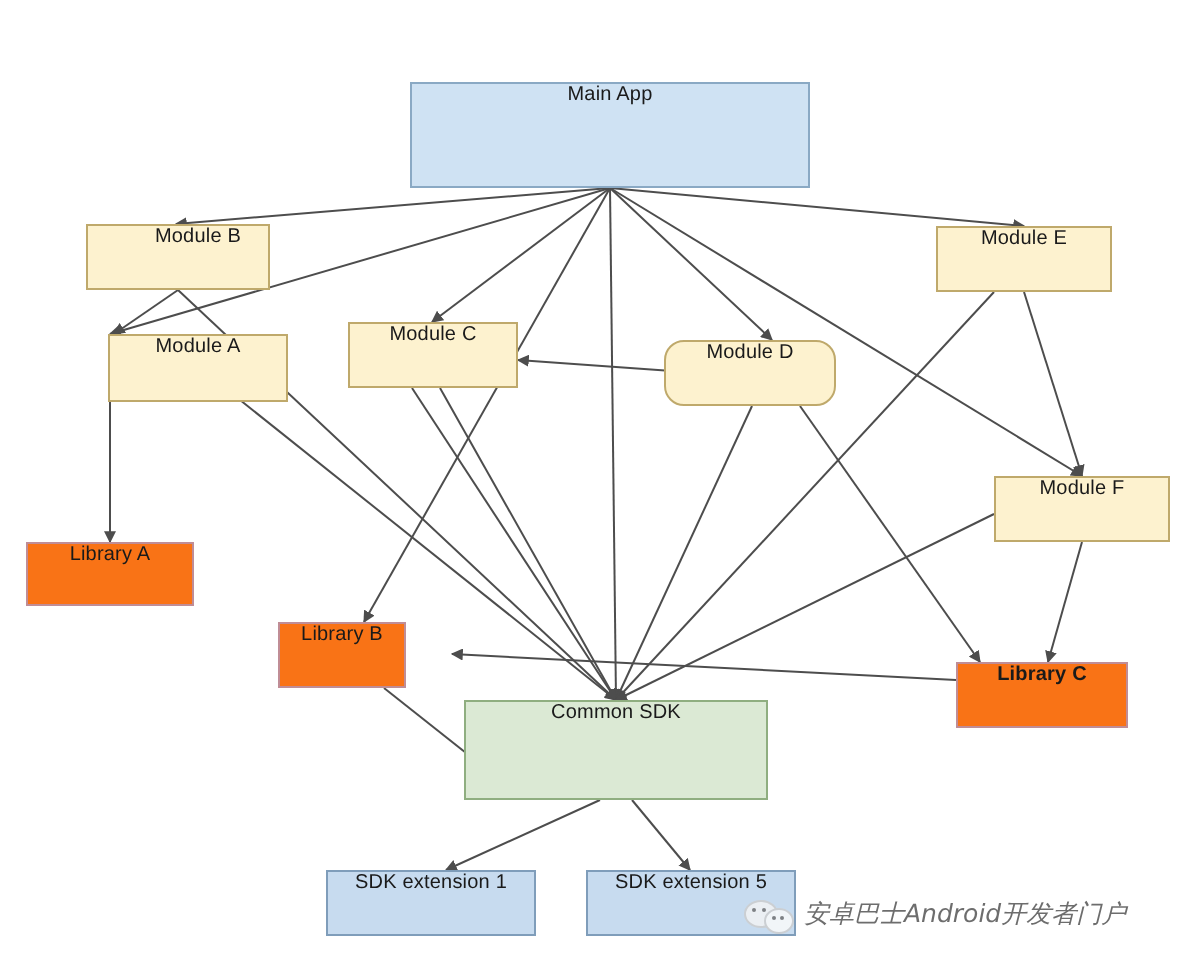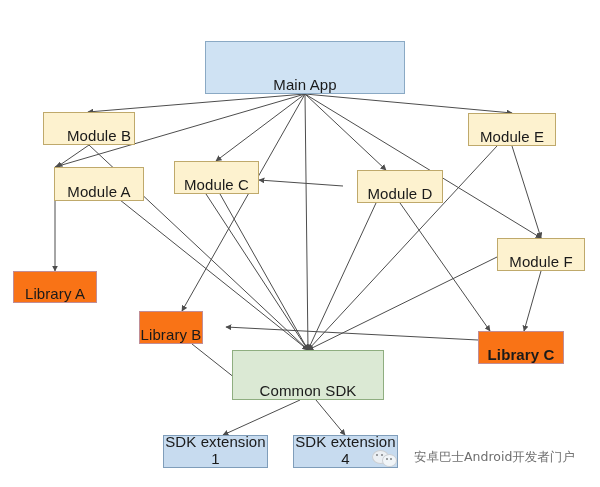--- a/index.html
+++ b/index.html
@@ -21,45 +21,46 @@
     position: absolute;
     left: 0;
     top: 0;
     width: 600px;
     height: 487px;
   }
   .node {
     position: absolute;
     box-sizing: border-box;
     display: flex;
-    align-items: flex-end;
+    align-items: flex-start;
     justify-content: center;
     border: 1px solid #7f7f7f;
-    font-size: 15px;
+    font-size: 10px;
     color: #1a1a1a;
     text-align: center;
     line-height: 1.1;
     letter-spacing: 0.1px;
     z-index: 2;
   }
   .node.app   { background: #cfe2f3; border-color: #8aa9c4; }
   .node.mod   { background: #fdf2cf; border-color: #bfa96b; }
   .node.lib   { background: #f97316; border-color: #c08d96; }
   .node.sdk   { background: #dbe9d4; border-color: #8fae80; }
   .node.ext   { background: #c7dbef; border-color: #7f9dba; }
 
   #watermark {
     position: absolute;
     left: 372px;
     top: 448px;
     display: flex;
     align-items: flex-end;
-    gap: 16px;
+    gap: 4px;
     z-index: 3;
     opacity: 0.82;
+    font-style: italic;
   }
   #watermark .wm-text {
     font-size: 12.5px;
     color: #4e4e4e;
     white-space: nowrap;
     font-family: "DejaVu Sans", sans-serif;
   }
   #watermark .wechat-mark {
     width: 26px;
     height: 18px;
@@ -133,21 +134,21 @@
   </div>
   <div class="node mod" style="left: 468px; top: 113px; width: 88px; height: 33px;">
     <span>Module E</span>
   </div>
   <div class="node mod" style="left: 174px; top: 161px; width: 85px; height: 33px;">
     <span>Module C</span>
   </div>
   <div class="node mod" style="left: 10px; top: 167px; width: 90px; height: 34px; margin-left: 44px;">
     <span>Module A</span>
   </div>
-  <div class="node mod" style="left: 357px; top: 170px; width: 86px; height: 33px;">
+  <div class="node mod" style="left: 332px; top: 170px; width: 86px; height: 33px; border-radius: 10px;">
     <span>Module D</span>
   </div>
   <div class="node mod" style="left: 497px; top: 238px; width: 88px; height: 33px;">
     <span>Module F</span>
   </div>
   <div class="node lib" style="left: 13px; top: 271px; width: 84px; height: 32px;">
     <span>Library A</span>
   </div>
   <div class="node lib" style="left: 139px; top: 311px; width: 64px; height: 33px;">
     <span>Library B</span>
@@ -155,21 +156,21 @@
   <div class="node lib" style="left: 478px; top: 331px; width: 86px; height: 33px; font-weight: bold;">
     <span>Library C</span>
   </div>
   <div class="node sdk" style="left: 232px; top: 350px; width: 152px; height: 50px;">
     <span>Common SDK</span>
   </div>
   <div class="node ext" style="left: 163px; top: 435px; width: 105px; height: 33px;">
     <span>SDK extension 1</span>
   </div>
   <div class="node ext" style="left: 293px; top: 435px; width: 105px; height: 33px;">
-    <span>SDK extension 4</span>
+    <span>SDK extension 5</span>
   </div>
 
   <div id="watermark">
     <span class="wechat-mark">
       <span class="bub b1"></span>
       <span class="bub b2"></span>
       <span class="dot d1"></span>
       <span class="dot d2"></span>
       <span class="dot d3"></span>
       <span class="dot d4"></span>

